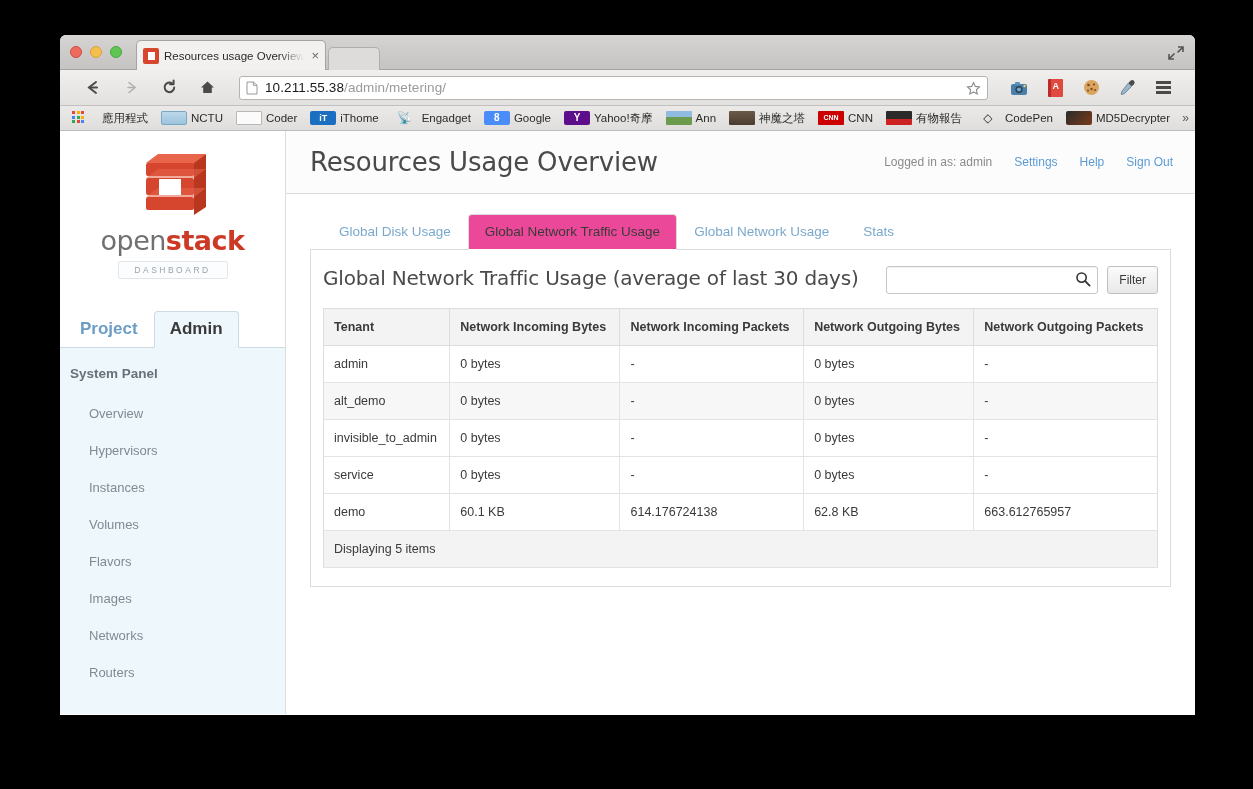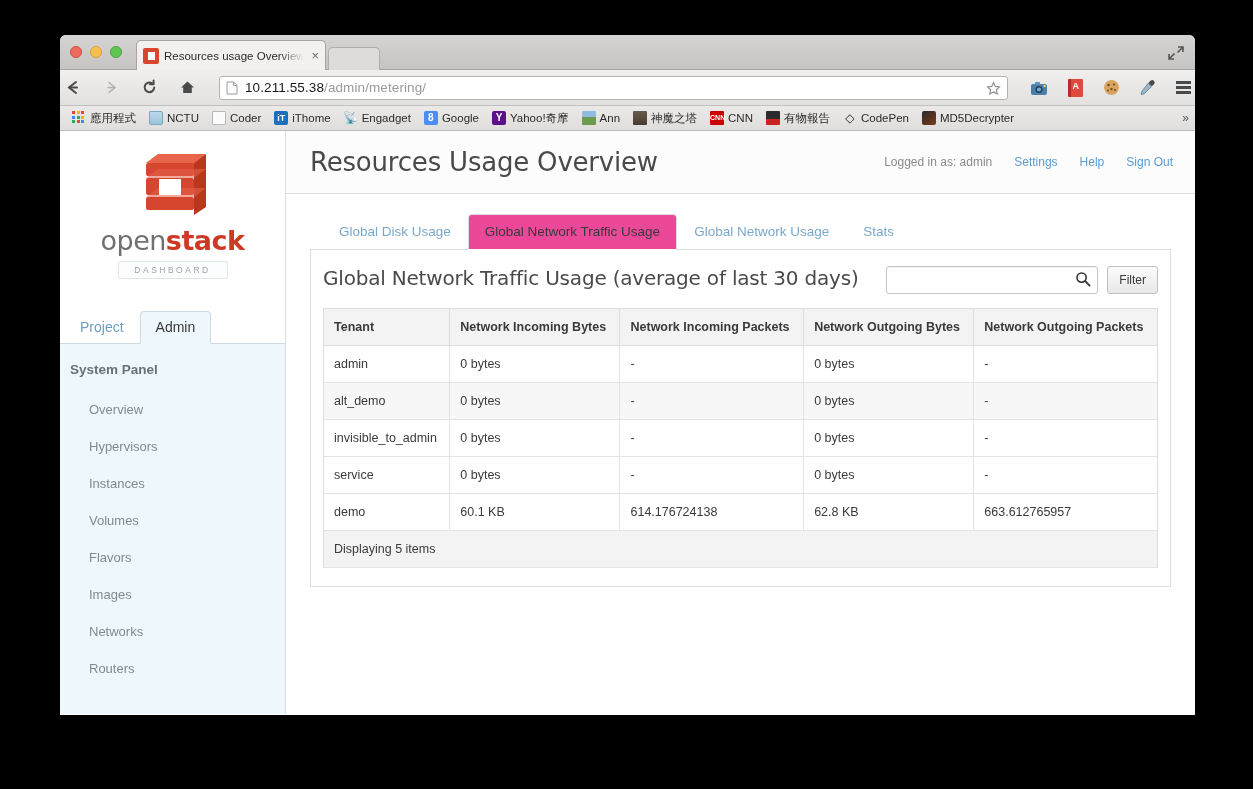--- a/index.html
+++ b/index.html
@@ -91,21 +91,21 @@
     width: 22px; height: 20px;
     color: #5a5a5a;
   }
 
   
   .toolbar {
     height: 36px;
     background: linear-gradient(to bottom, #f0efed, #e3e1df);
     border-bottom: 1px solid #c2c0be;
     display: flex; align-items: center;
-    padding: 0 0;
+    padding: 0 20px;
     gap: 12px;
   }
   .nav-btn {
     width: 26px; height: 26px;
     display: flex; align-items: center; justify-content: center;
     color: #4a4a4a;
     flex: none;
   }
   .nav-btn.disabled { color: #b0aeac; }
   .url-bar {
@@ -166,21 +166,21 @@
   }
   .bm {
     display: flex; align-items: center;
     gap: 4px;
     padding: 2px 6px;
     font-size: 11.5px;
     color: #2b2b2b;
     white-space: nowrap;
     flex: none;
   }
-  .bm-ico { width: 14px; height: 14px; flex: none; border-radius: 1px; }
+  .bm-ico { width: 26px; height: 14px; flex: none; border-radius: 1px; }
   .bm-overflow {
     position: absolute; right: 6px;
     font-size: 12px; color: #5a5a5a;
   }
   .ico-apps {
     display: grid;
     grid-template-columns: repeat(3, 3px);
     grid-template-rows: repeat(3, 3px);
     gap: 1.5px;
   }
@@ -252,25 +252,26 @@
   .side-tabs {
     display: flex;
     margin-top: 22px;
     padding-left: 4px;
     border-bottom: 1px solid #cfd9e0;
     position: relative;
     z-index: 2;
   }
   .side-tab {
     padding: 7px 15px 8px;
-    font-size: 14px;
+    font-size: 17px;
     color: #6d9dc5;
     border: 1px solid transparent;
     border-radius: 4px 4px 0 0;
     margin-bottom: -1px;
+    font-weight: bold;
   }
   .side-tab.active {
     color: #3a3a3a;
     background: #eef7fc;
     border-color: #cfd9e0;
     border-bottom-color: #eef7fc;
   }
   .side-nav {
     background: #eef7fc;
     padding: 18px 0 0;

